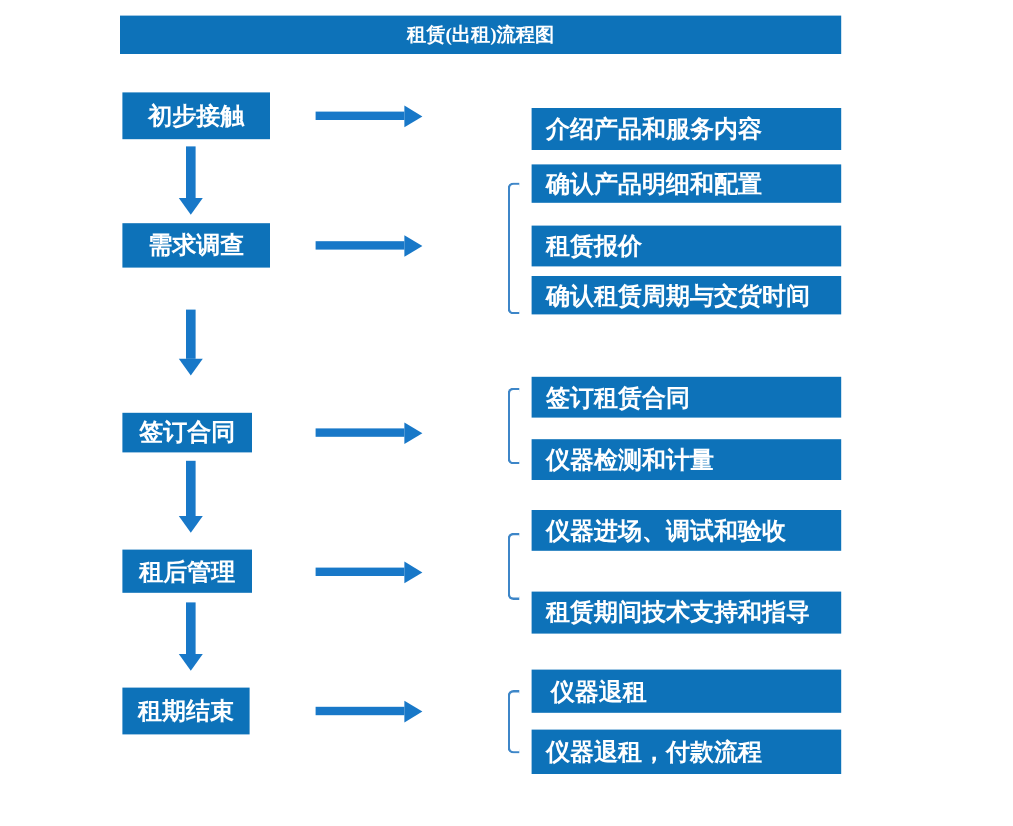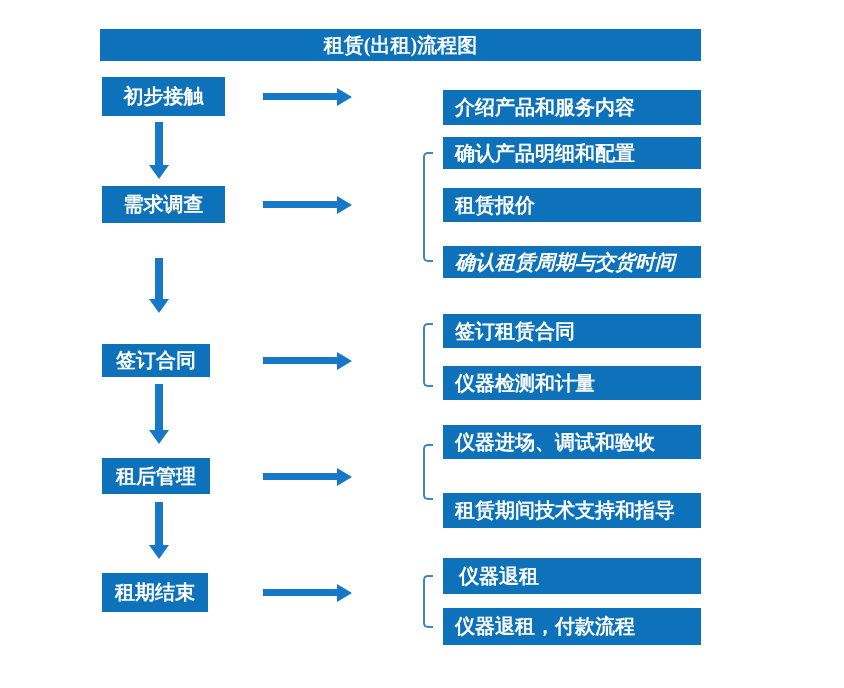--- a/index.html
+++ b/index.html
@@ -15,25 +15,24 @@
     background: var(--page_bg, #ffffff);
     overflow: hidden;
   }
   .banner {
     position: absolute;
     left: 100px; top: 13px;
     width: 601px; height: 32px;
     background: var(--primary);
     color: var(--box_text);
     font-weight: bold;
-    font-size: 20px;
+    font-size: 16px;
     display: flex;
     align-items: center;
     justify-content: center;
-    margin-top: 16px;
   }
   .box {
     position: absolute;
     background: var(--primary);
     color: var(--box_text);
     font-weight: bold;
     font-size: 20px;
     display: flex;
     align-items: center;
     box-sizing: border-box;
@@ -123,21 +122,21 @@
 
   <div class="bracket" style="top:152px; height:110px;"></div>
   <div class="bracket" style="top:323px; height:64px;"></div>
   <div class="bracket" style="top:444px; height:56px;"></div>
   <div class="bracket" style="top:575px; height:53px;"></div>
 
   <div class="box output" style="top:78px;  height:35px;margin-top:12px;">介绍产品和服务内容</div>
 
   <div class="box output" style="top:137px; height:32px;">确认产品明细和配置</div>
   <div class="box output" style="top:188px; height:34px;">租赁报价</div>
-  <div class="box output" style="top:246px; height:32px;font-style:italic;">确认租赁周期与交货时间</div>
+  <div class="box output" style="top:230px; height:32px;">确认租赁周期与交货时间</div>
 
   <div class="box output" style="top:314px; height:34px;">签订租赁合同</div>
   <div class="box output" style="top:366px; height:34px;">仪器检测和计量</div>
 
   <div class="box output" style="top:425px; height:34px;">仪器进场、调试和验收</div>
   <div class="box output" style="top:493px; height:35px;">租赁期间技术支持和指导</div>
 
   <div class="box output" style="top:558px; height:36px;padding-left:16px;">仪器退租</div>
   <div class="box output" style="top:608px; height:37px;">仪器退租，付款流程</div>
 

